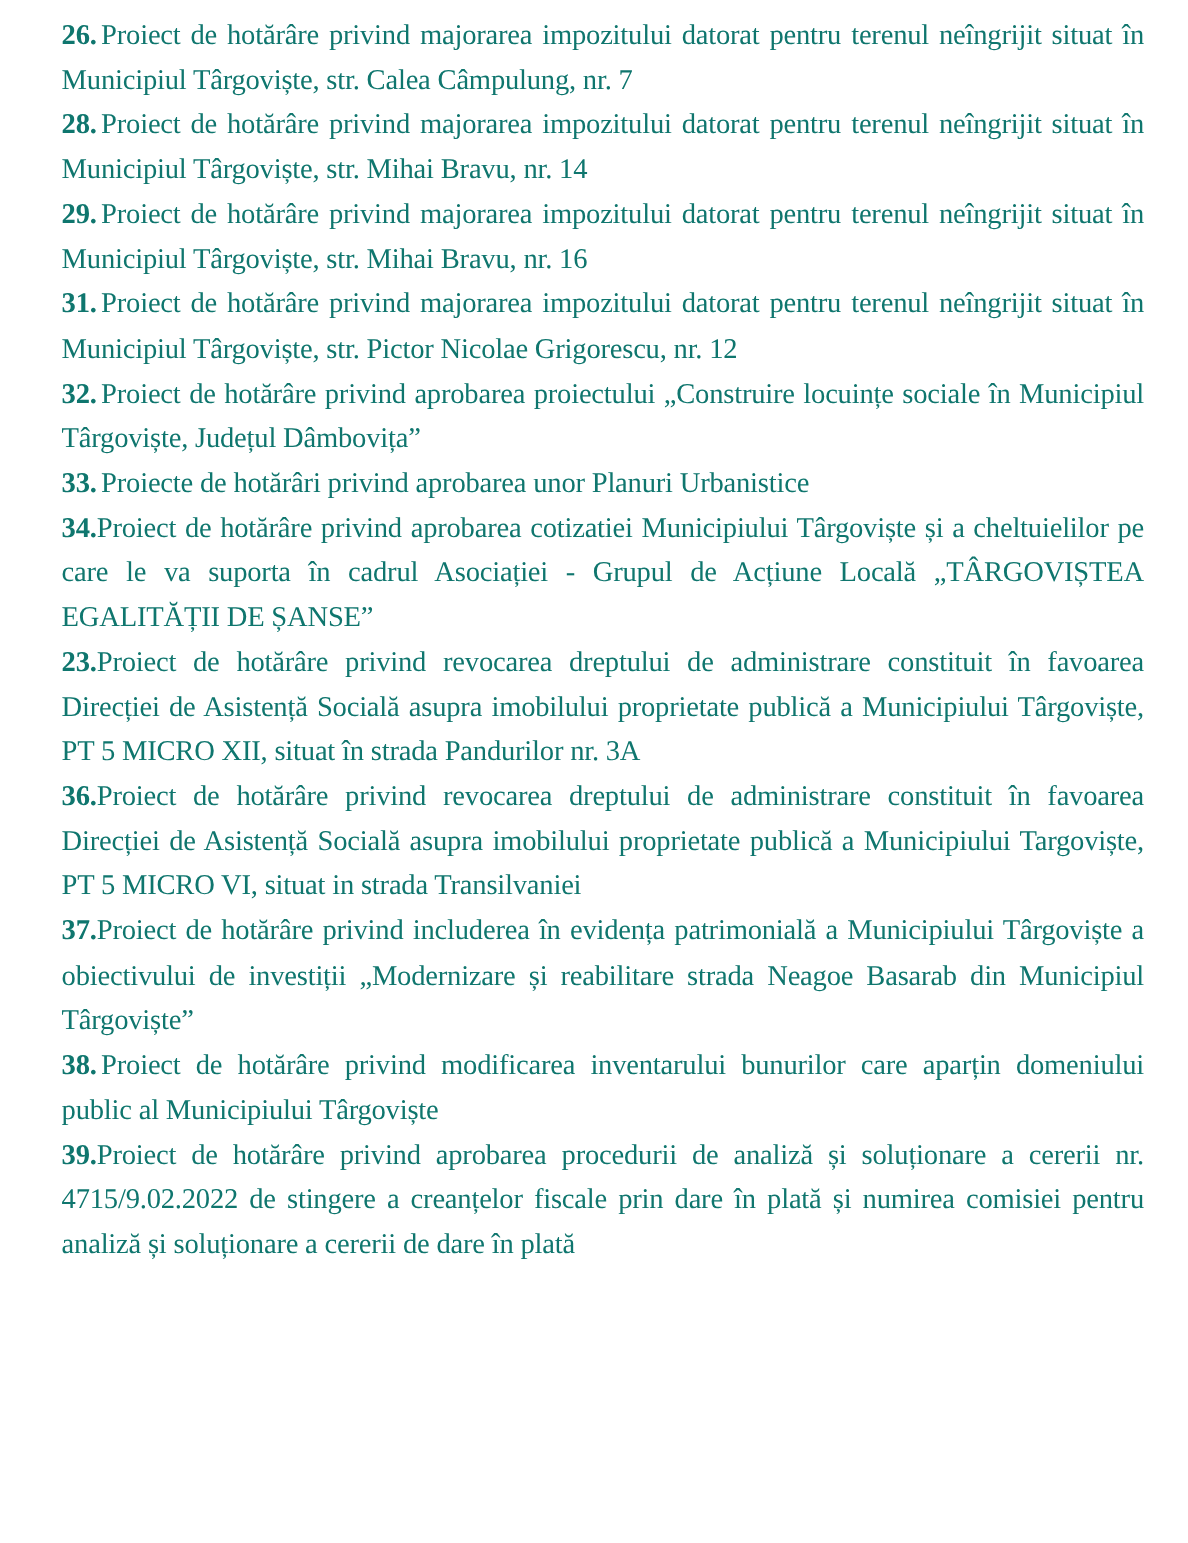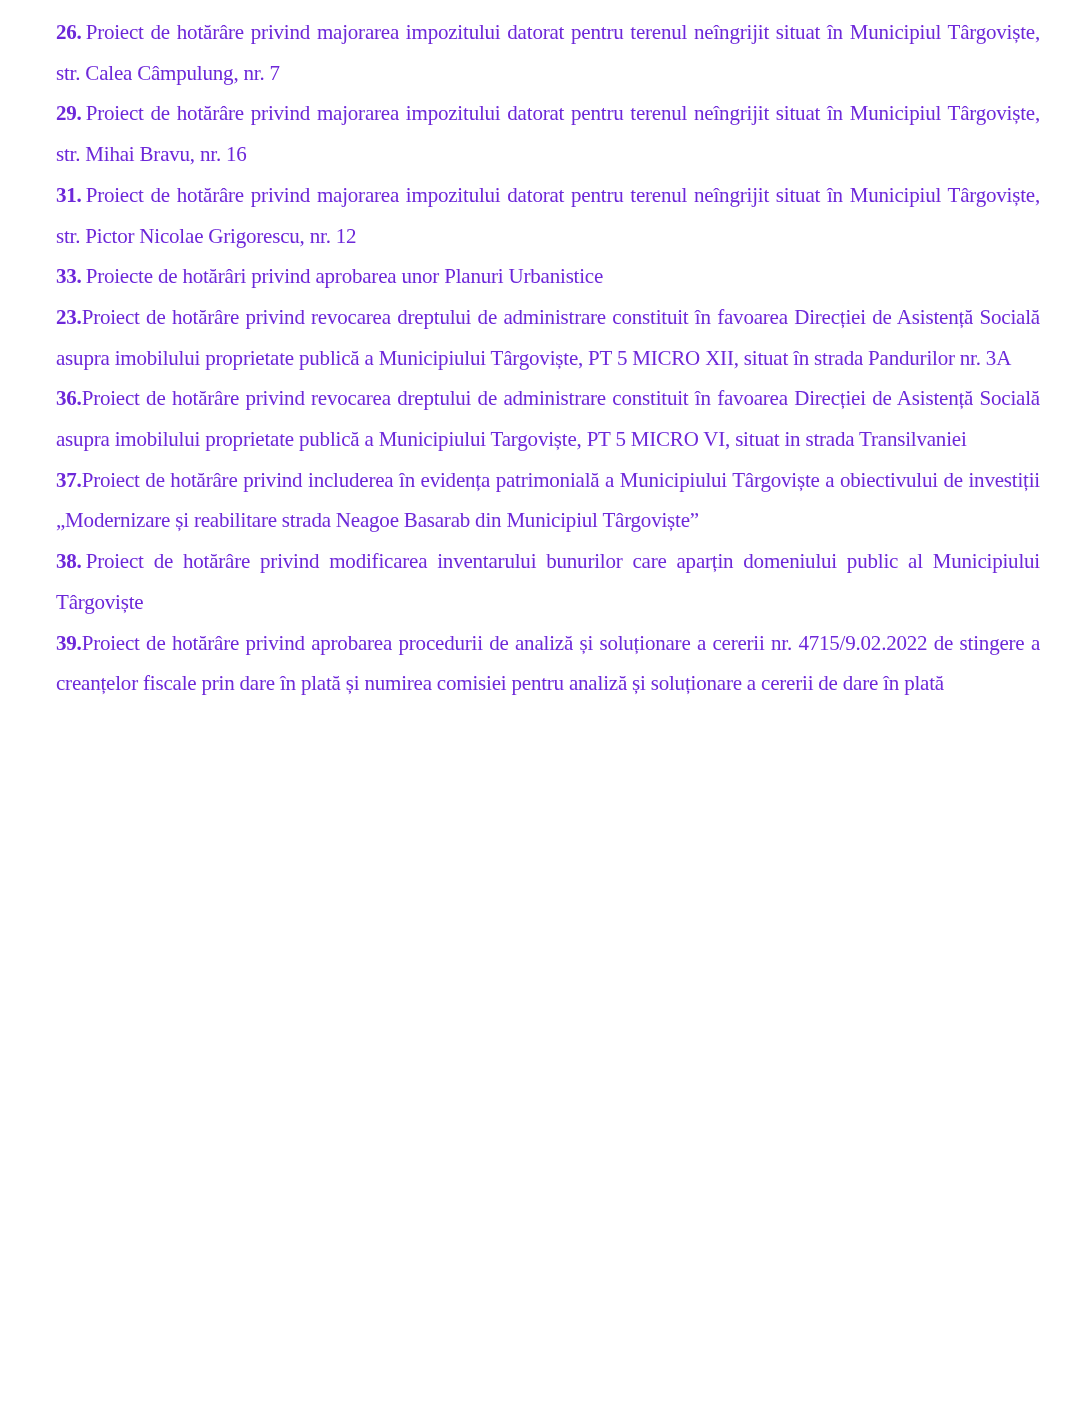--- a/index.html
+++ b/index.html
@@ -12,23 +12,23 @@
       height: 1403px;
       overflow: hidden;
       position: relative;
     }
     .page {
       position: absolute;
       left: 56px;
       top: 12px;
       width: 984px;
       font-family: "Liberation Serif", "DejaVu Serif", serif;
-      font-size: 21px;
+      font-size: 26px;
       line-height: 40.7px;
-      color: #6d28d9;
+      color: #0f766e;
       letter-spacing: -0.2px;
     }
     .item {
       margin: 0;
       padding: 0;
     }
     .item.justify {
       text-align: justify;
     }
     .num {
@@ -37,21 +37,24 @@
     }
     .num.tight {
       margin-right: 0;
     }
   </style>
 </head>
 <body>
 
 <div class="page">
   <p class="item justify"><span class="num">26.</span><span>Proiect de hotărâre privind majorarea impozitului datorat pentru terenul neîngrijit situat în Municipiul Târgoviște, str. Calea Câmpulung, nr. 7</span></p>
+  <p class="item justify"><span class="num">28.</span><span>Proiect de hotărâre privind majorarea impozitului datorat pentru terenul neîngrijit situat în Municipiul Târgoviște, str. Mihai Bravu, nr. 14</span></p>
   <p class="item justify"><span class="num">29.</span><span>Proiect de hotărâre privind majorarea impozitului datorat pentru terenul neîngrijit situat în Municipiul Târgoviște, str. Mihai Bravu, nr. 16</span></p>
   <p class="item justify"><span class="num">31.</span><span>Proiect de hotărâre privind majorarea impozitului datorat pentru terenul neîngrijit situat în Municipiul Târgoviște, str. Pictor Nicolae Grigorescu, nr. 12</span></p>
+  <p class="item justify"><span class="num">32.</span><span>Proiect de hotărâre privind aprobarea proiectului „Construire locuințe sociale în Municipiul Târgoviște, Județul Dâmbovița”</span></p>
   <p class="item"><span class="num">33.</span><span>Proiecte de hotărâri privind aprobarea unor Planuri Urbanistice</span></p>
+  <p class="item justify"><span class="num tight">34.</span><span>Proiect de hotărâre privind aprobarea cotizatiei Municipiului Târgoviște și a cheltuielilor pe care le va suporta în cadrul Asociației - Grupul de Acțiune Locală „TÂRGOVIȘTEA EGALITĂȚII DE ȘANSE”</span></p>
   <p class="item justify"><span class="num tight">23.</span><span>Proiect de hotărâre privind revocarea dreptului de administrare constituit în favoarea Direcției de Asistență Socială asupra imobilului proprietate publică a Municipiului Târgoviște,  PT 5 MICRO XII, situat în strada Pandurilor nr. 3A</span></p>
   <p class="item justify"><span class="num tight">36.</span><span>Proiect de hotărâre privind revocarea dreptului de administrare constituit în favoarea Direcției de Asistență Socială asupra imobilului proprietate publică a Municipiului Targoviște, PT 5 MICRO VI, situat in strada Transilvaniei</span></p>
   <p class="item justify"><span class="num tight">37.</span><span>Proiect de hotărâre privind includerea în evidența patrimonială a Municipiului Târgoviște a obiectivului de investiții „Modernizare și reabilitare strada Neagoe Basarab din Municipiul Târgoviște”</span></p>
   <p class="item justify"><span class="num">38.</span><span>Proiect de hotărâre privind modificarea inventarului bunurilor care aparțin domeniului public al Municipiului Târgoviște</span></p>
   <p class="item justify"><span class="num tight">39.</span><span>Proiect de hotărâre privind aprobarea procedurii de analiză și soluționare a cererii nr. 4715/9.02.2022 de stingere a creanțelor fiscale prin dare în plată și numirea comisiei pentru analiză și soluționare a cererii de dare în plată</span></p>
 </div>
 
 </body></html>

